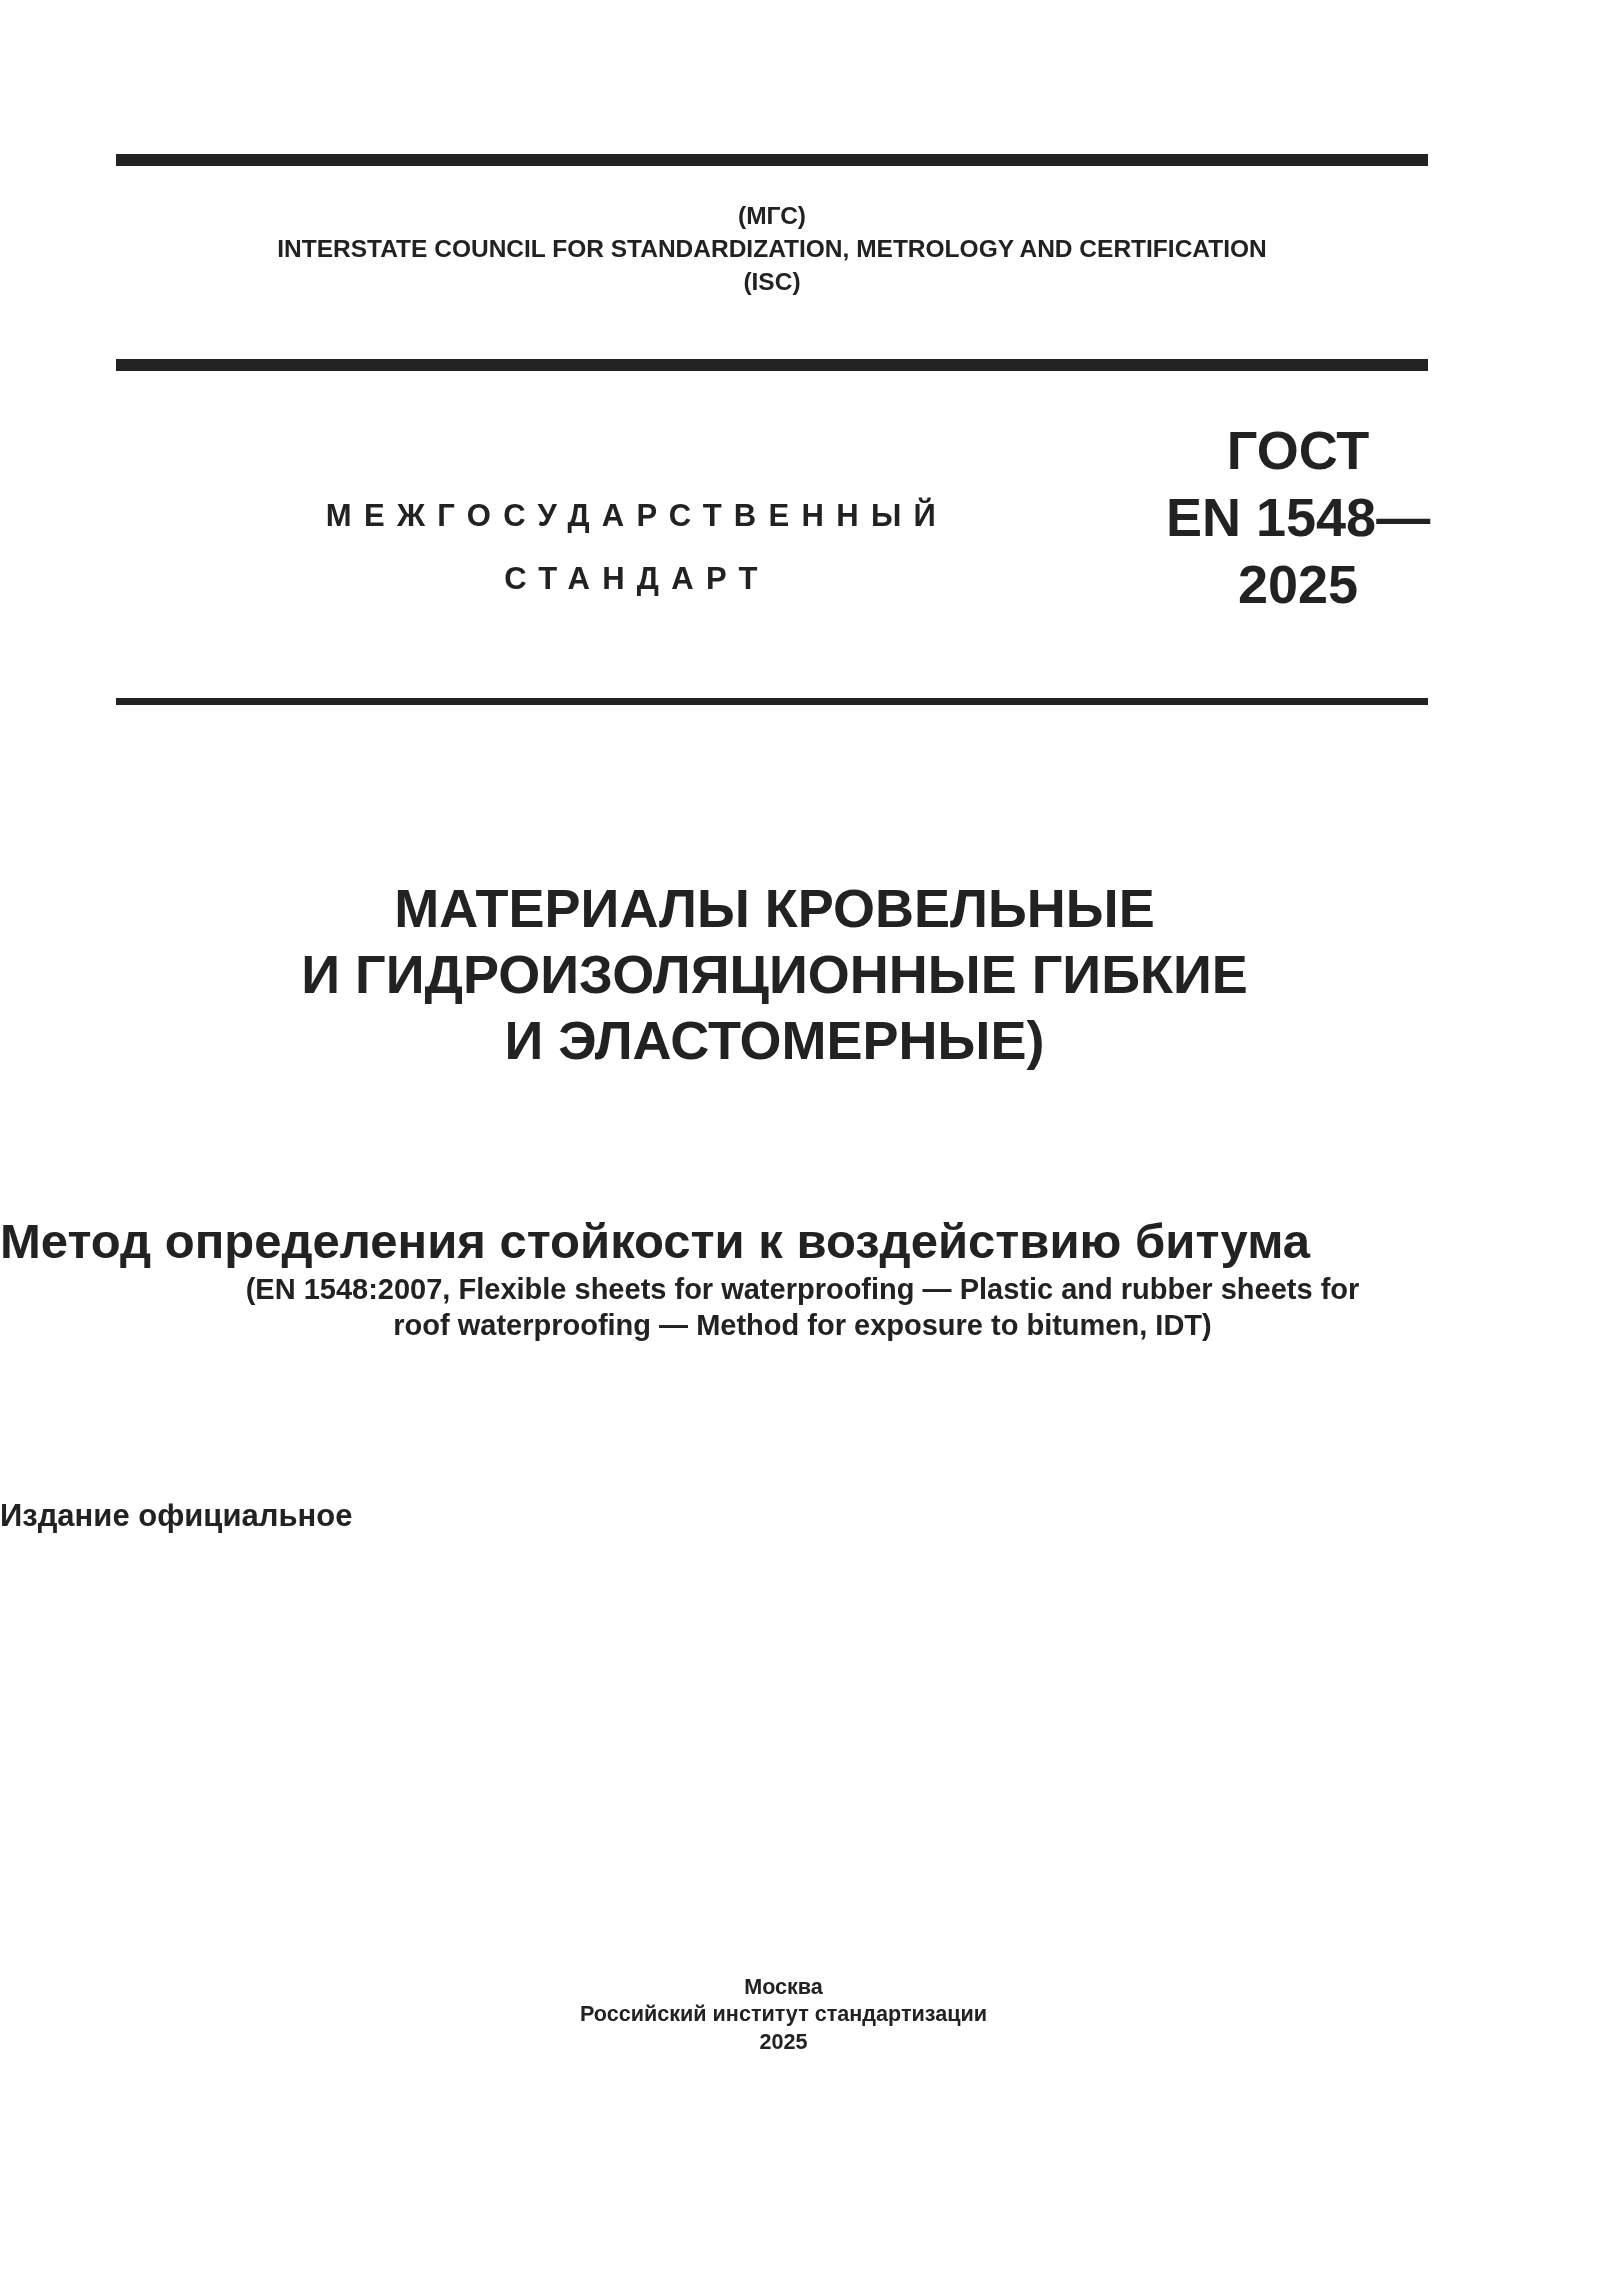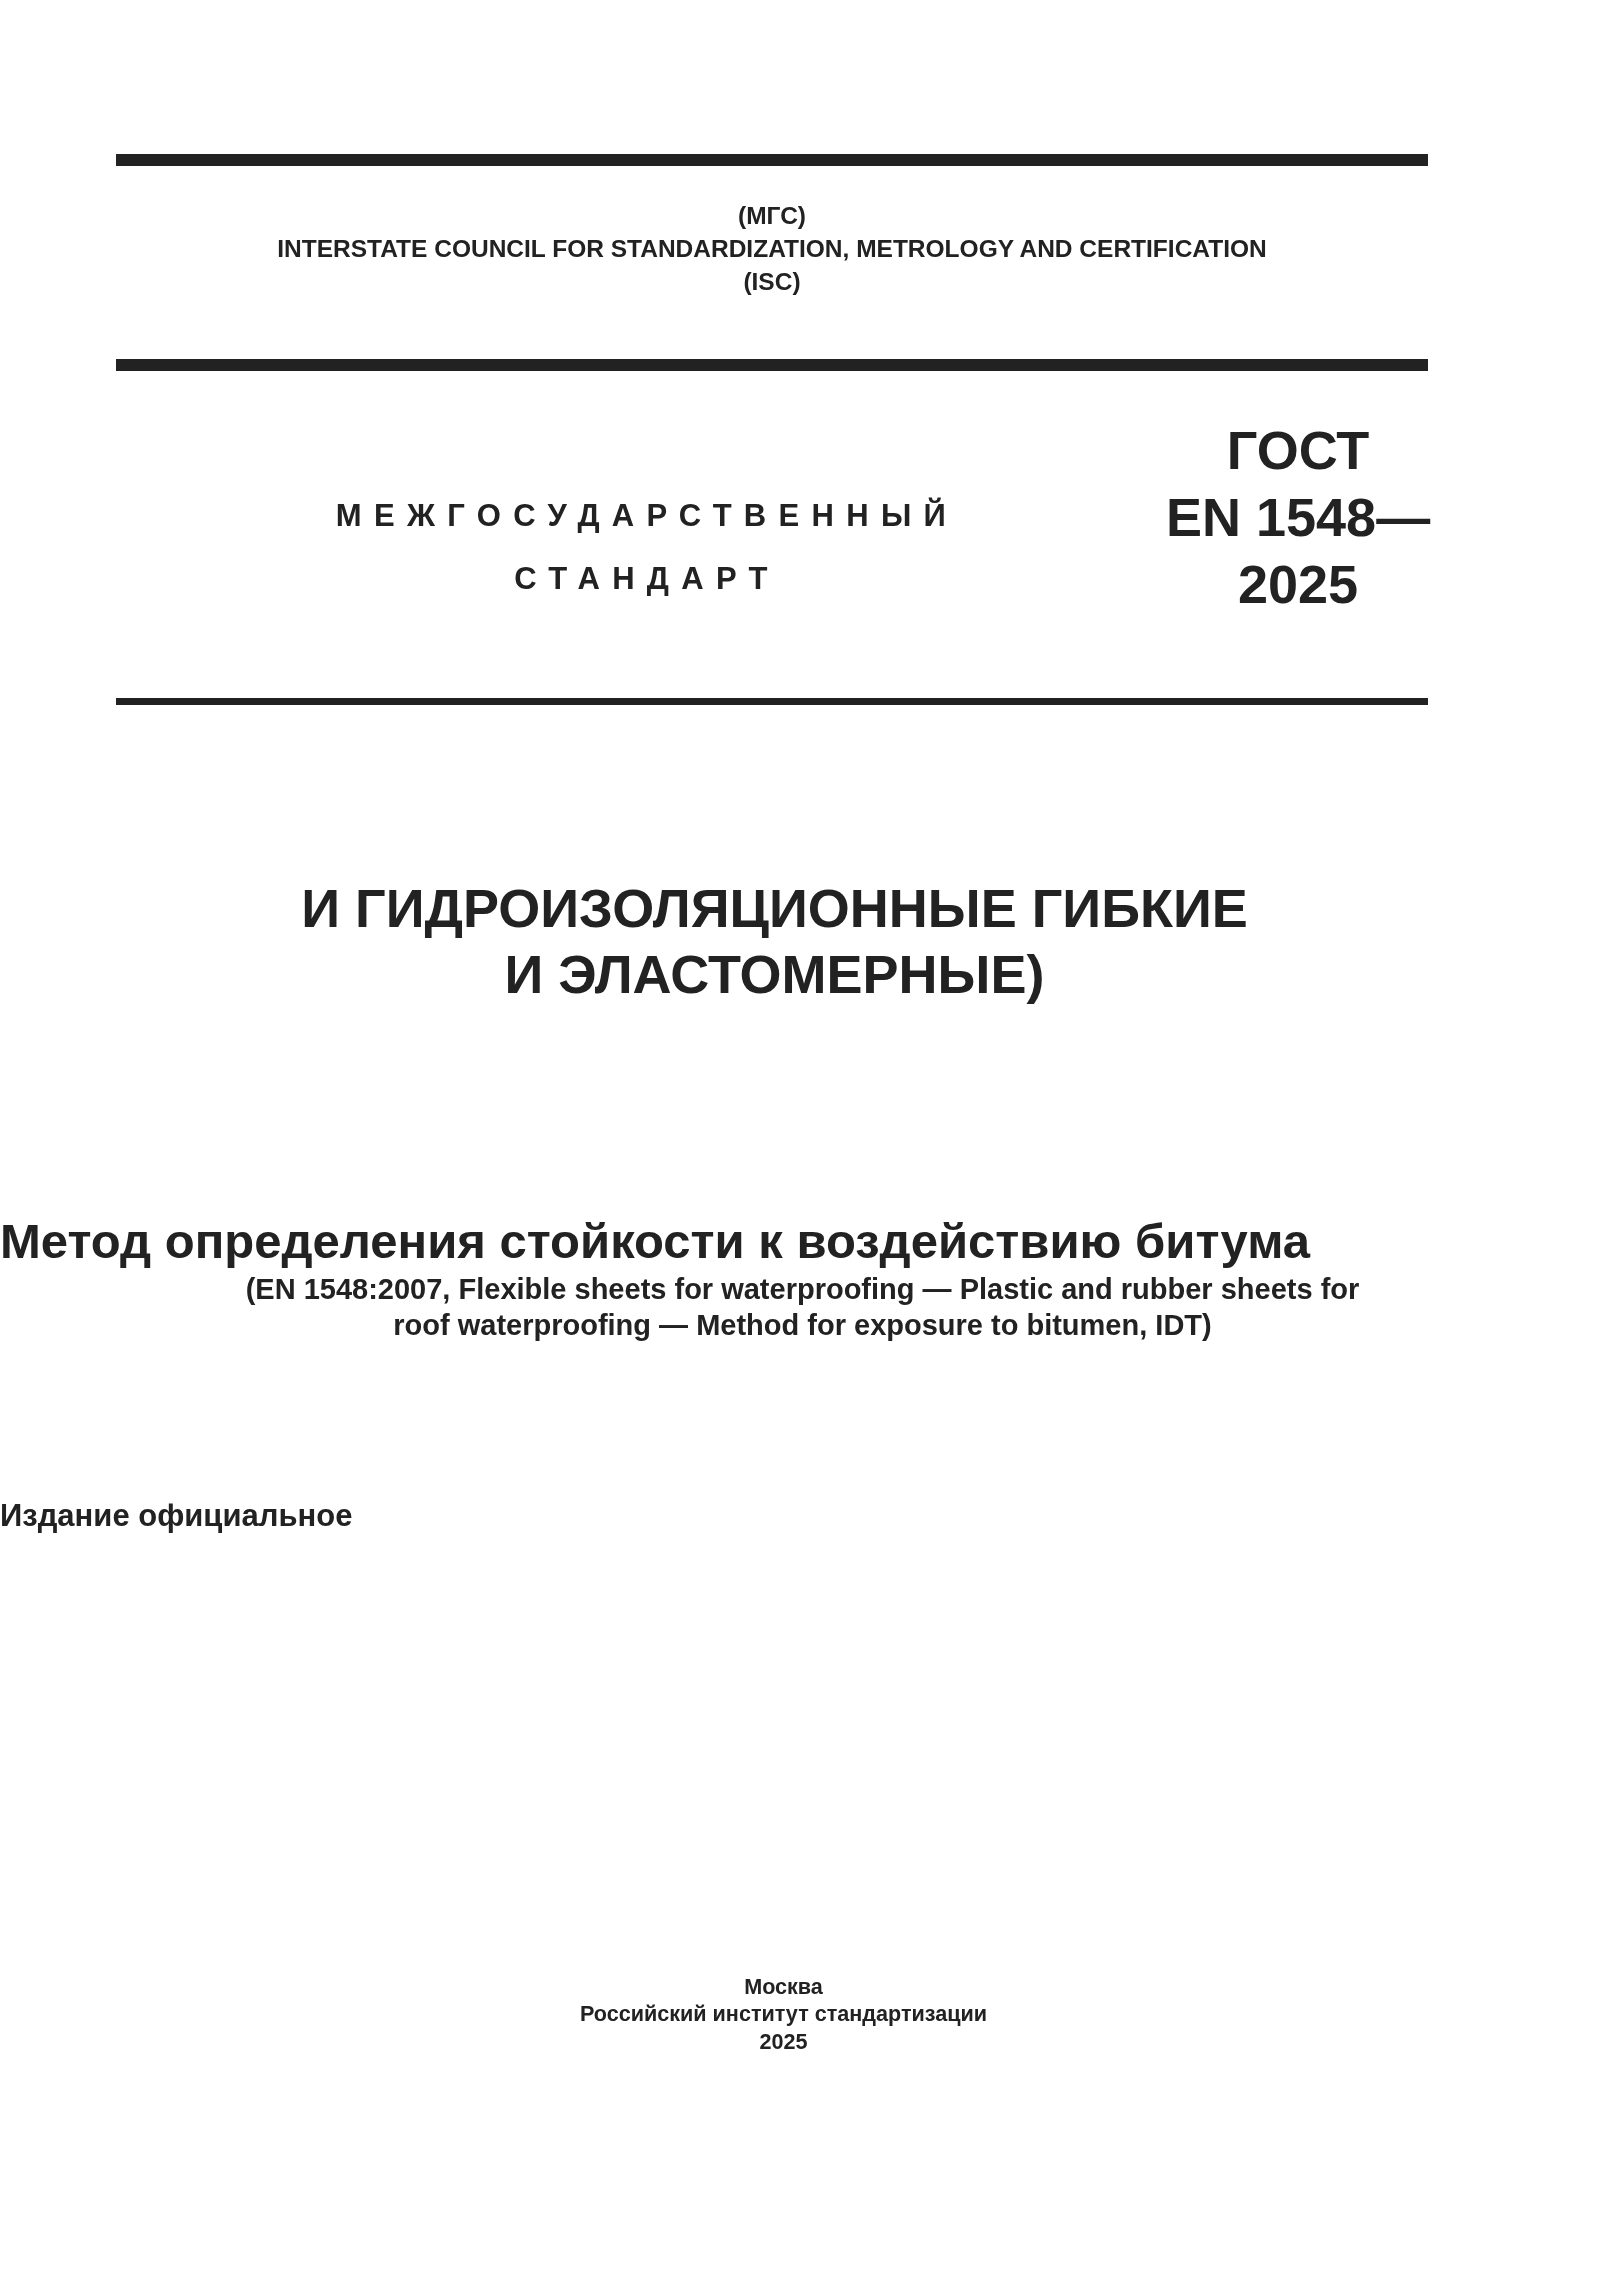--- a/index.html
+++ b/index.html
@@ -28,21 +28,21 @@
       top: 199px;
       text-align: center;
       font-weight: bold;
       font-size: 24.5px;
       line-height: 33px;
     }
     .council div { white-space: nowrap; }
 
     .std-kind {
       position: absolute;
-      left: 294px;
+      left: 284px;
       width: 706px;
       top: 484px;
       text-align: center;
       font-weight: bold;
       font-size: 31px;
       line-height: 63px;
       letter-spacing: 12.3px;
     }
     .std-kind div { white-space: nowrap; }
 
@@ -139,20 +139,21 @@
 
 <div class="std-code">
   <div>ГОСТ</div>
   <div>EN 1548—</div>
   <div>2025</div>
 </div>
 
 <div class="bar thin" style="top:698px;"></div>
 
 <div class="title">
+  <div>МАТЕРИАЛЫ КРОВЕЛЬНЫЕ</div>
   <div>И ГИДРОИЗОЛЯЦИОННЫЕ ГИБКИЕ</div>
   <div>И ЭЛАСТОМЕРНЫЕ)</div>
 </div>
 
 <div class="subtitle">Метод определения стойкости к воздействию битума</div>
 
 <div class="idt">
   <div>(EN 1548:2007, Flexible sheets for waterproofing — Plastic and rubber sheets for</div>
   <div>roof waterproofing — Method for exposure to bitumen, IDT)</div>
 </div>

